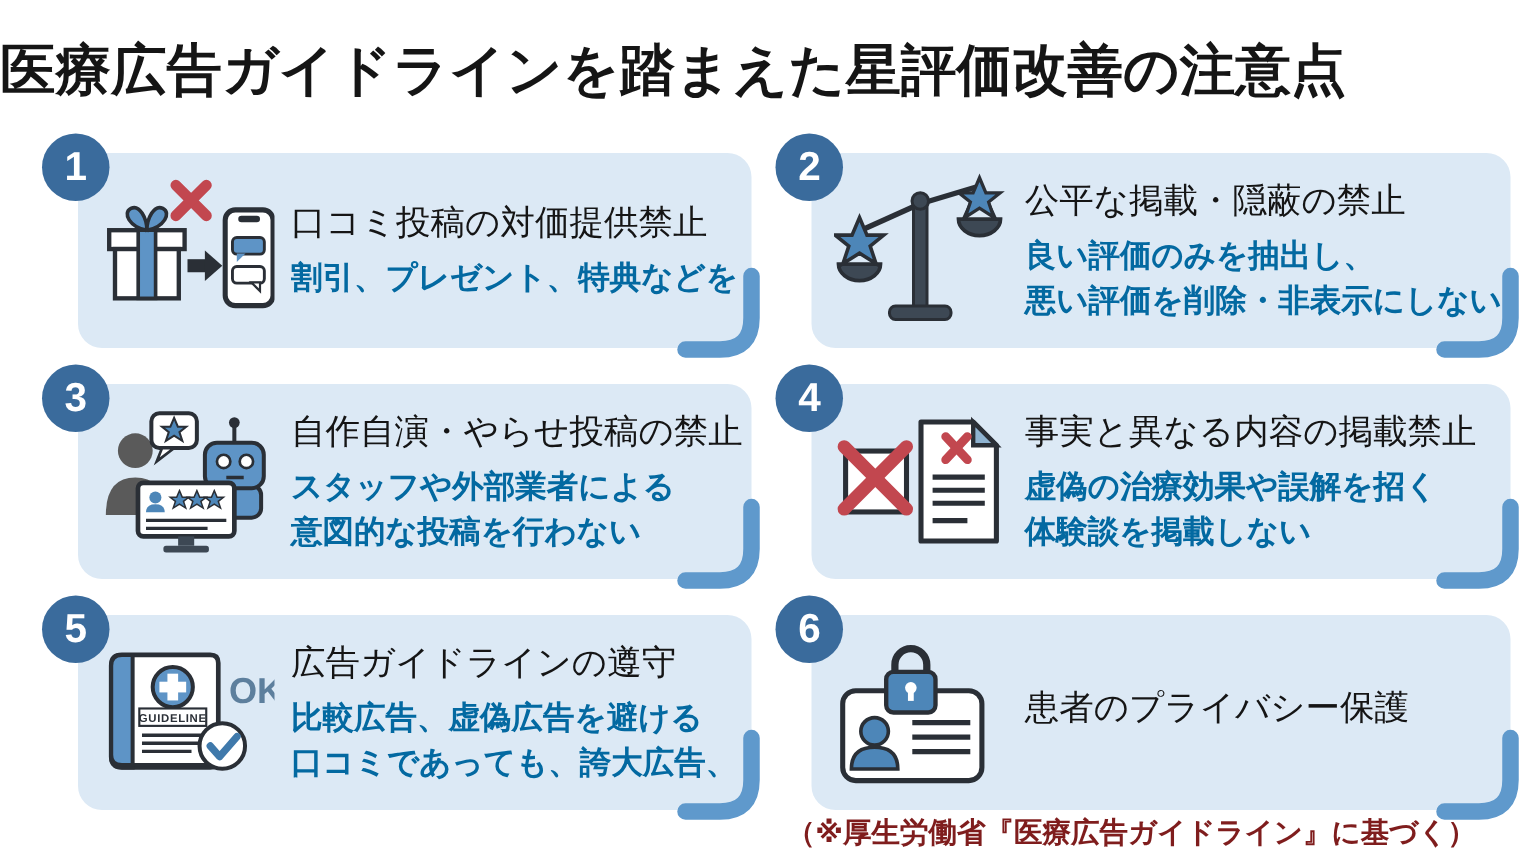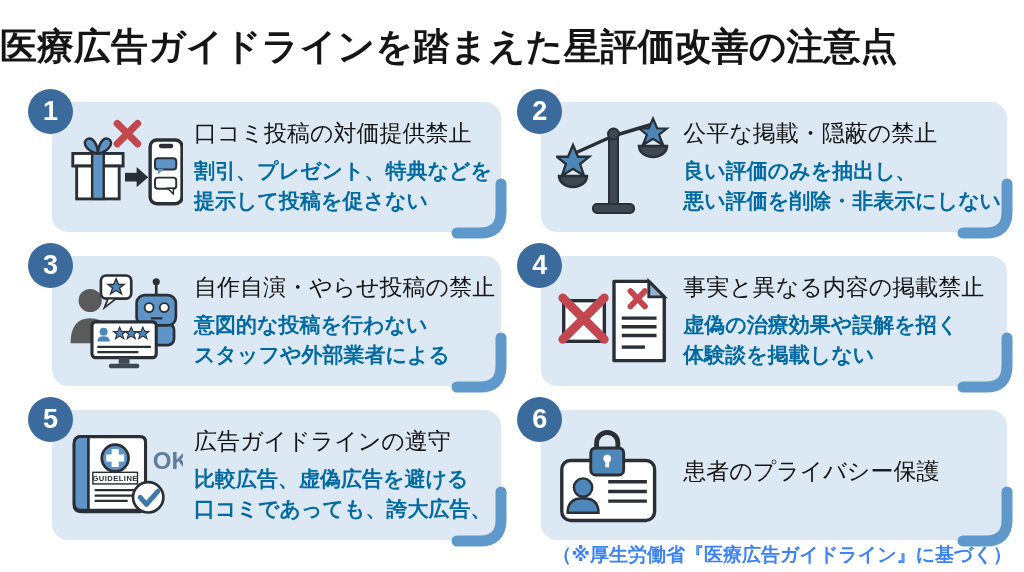--- a/index.html
+++ b/index.html
@@ -51,22 +51,22 @@
   .card-title {
     font-size:23px; font-weight:400; color:#151515;
     margin-bottom:7px; letter-spacing:0;
   }
   .card-desc span {
     display:block;
     font-size:21px; font-weight:700; color:#0369a1;
     line-height:1.42;
   }
   .footer-note {
-    position:absolute; right:12px; bottom:4px;
-    font-size:19px; font-weight:700; color:#3b82f6;
+    position:absolute; right:40px; bottom:4px;
+    font-size:19px; font-weight:700; color:#7f1d1d;
   }
 </style>
 </head>
 <body>
 
 <svg width="0" height="0" style="position:absolute">
   <defs>
     <polygon id="star" points="0,-10 2.94,-3.09 9.51,-3.09 4.19,1.18 6.47,8.09 0,4 -6.47,8.09 -4.19,1.18 -9.51,-3.09 -2.94,-3.09"></polygon>
     <path id="cornerPath" d="M52 6 V34 Q52 55 31 55 H8" fill="none" stroke="#5f99cc" stroke-width="11" stroke-linecap="round"></path>
   </defs>
@@ -98,21 +98,20 @@
         <rect x="91" y="46" width="22" height="11.5" rx="3" fill="#5e94c6" stroke="#2a2f36" stroke-width="2"></rect>
         <path d="M94 57 l0 6 6 -6 z" fill="#5e94c6"></path>
         <rect x="91" y="66" width="22" height="11.5" rx="3" fill="#fff" stroke="#2a2f36" stroke-width="2"></rect>
         <path d="M110 77 l0 6 -6 -6 z" fill="#fff" stroke="#2a2f36" stroke-width="1.5"></path>
       </svg>
     </div>
     <div class="text-box">
       <div class="card-title">口コミ投稿の対価提供禁止</div>
       <div class="card-desc">
         <span>割引、プレゼント、特典などを</span>
-        <span>提示して投稿を促さない</span>
       </div>
     </div>
     <svg class="corner" viewBox="0 0 62 66">
         <use href="#cornerPath"></use>
       </svg>
   </div>
 
   <div class="card">
     <div class="badge">2</div>
     <div class="icon-box">
@@ -168,22 +167,22 @@
         <use href="#star" transform="translate(85,69) scale(0.72)" fill="#4d86b8" stroke="#2a2f36" stroke-width="1.6"></use>
         <line x1="34" y1="84" x2="94" y2="84" stroke="#2a2f36" stroke-width="2.5"></line>
         <line x1="34" y1="90" x2="80" y2="90" stroke="#2a2f36" stroke-width="2.5"></line>
         <rect x="58" y="96" width="12" height="7" fill="#3d4854"></rect>
         <rect x="47" y="103" width="34" height="5" rx="2" fill="#3d4854"></rect>
       </svg>
     </div>
     <div class="text-box">
       <div class="card-title">自作自演・やらせ投稿の禁止</div>
       <div class="card-desc">
+        <span>スタッフや外部業者による</span>
         <span>意図的な投稿を行わない</span>
-        <span>スタッフや外部業者による</span>
       </div>
     </div>
     <svg class="corner" viewBox="0 0 62 66">
         <use href="#cornerPath"></use>
       </svg>
   </div>
 
   <div class="card">
     <div class="badge">4</div>
     <div class="icon-box">

